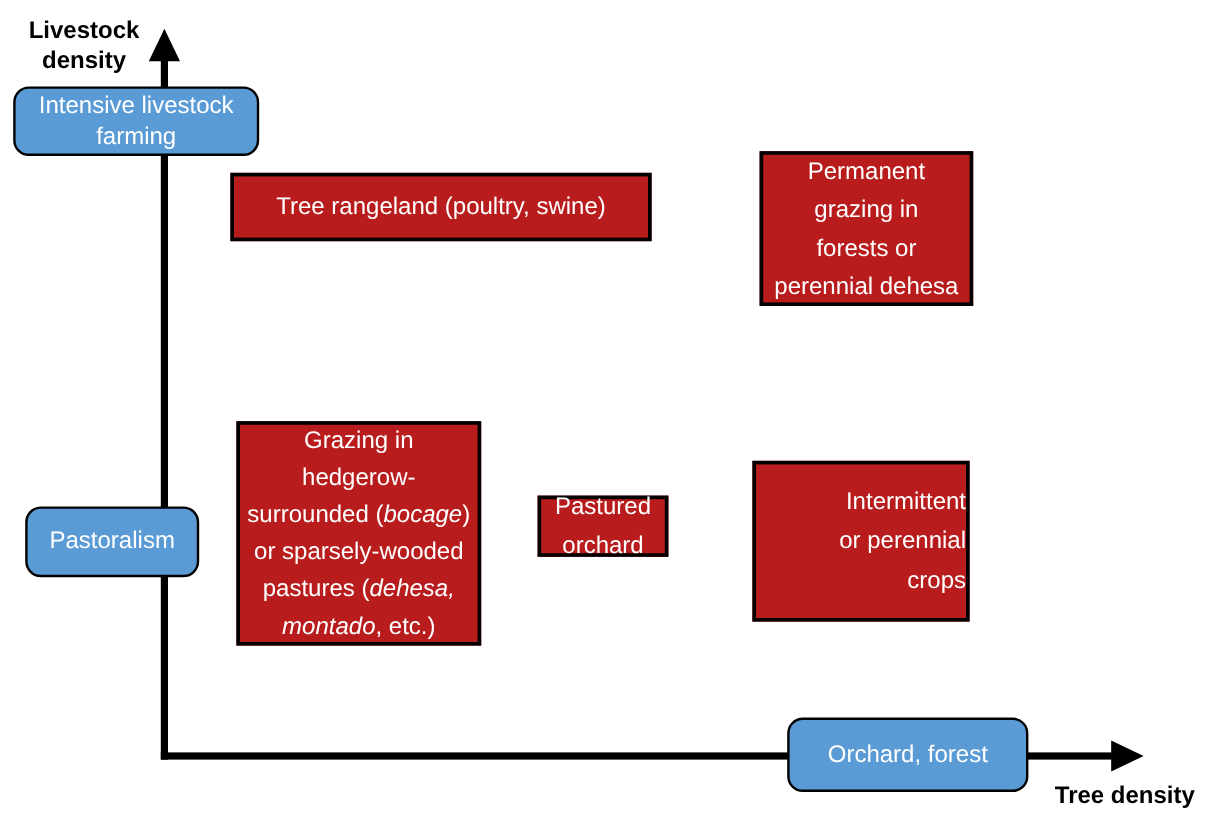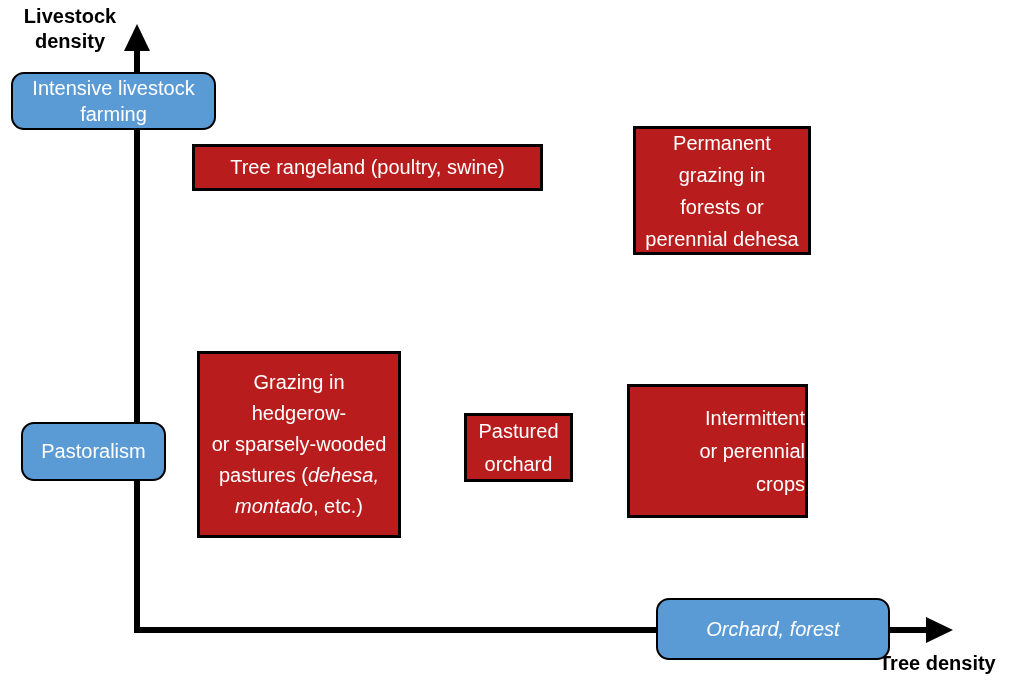--- a/index.html
+++ b/index.html
@@ -8,38 +8,38 @@
     font-family:"Liberation Sans","DejaVu Sans",sans-serif;overflow:hidden;
   }
   
   .axis-line{position:absolute;background:#000000;}
   #y-axis{left:134px;top:42px;width:6px;height:591px;}
   #x-axis{left:134px;top:627px;width:794px;height:6px;}
   .arrow{position:absolute;width:0;height:0;}
   #y-arrow{left:124px;top:24px;border-left:13px solid transparent;border-right:13px solid transparent;border-bottom:27px solid #000000;}
   #x-arrow{left:926px;top:617px;border-top:13px solid transparent;border-bottom:13px solid transparent;border-left:27px solid #000000;}
   .axis-label{position:absolute;color:#000000;font-weight:bold;font-size:20px;line-height:25px;}
-  #y-axis-label{left:14px;top:4px;width:112px;text-align:center;}
+  #y-axis-label{left:14px;top:14px;width:112px;text-align:center;}
   #x-axis-label{left:879px;top:651px;width:140px;text-align:left;}
   
   .box{
     position:absolute;display:flex;flex-direction:column;align-items:center;justify-content:center;
     color:#ffffff;font-size:20px;text-align:center;box-sizing:border-box;
   }
   .blue{background:#5b9bd5;border:2.5px solid #000000;border-radius:13px;}
   .green{background:#b91c1c;border:3px solid #000000;}
   .ln{white-space:nowrap;}
   em{font-style:italic;}
   #box-intensive{left:11px;top:72px;width:205px;height:58px;line-height:26px;}
   #box-pastoralism{left:21px;top:422px;width:145px;height:59px;}
-  #box-orchard-forest{left:656px;top:598px;width:234px;height:62px;font-style:italic;}
-  #box-tree-rangeland{left:192px;top:144px;width:351px;height:47px;}
+  #box-orchard-forest{left:656px;top:598px;width:201px;height:62px;}
+  #box-tree-rangeland{left:192px;top:144px;width:351px;height:57px;}
   #box-permanent{left:633px;top:126px;width:178px;height:129px;line-height:32px;}
   #box-hedgerow{left:197px;top:351px;width:204px;height:187px;line-height:31px;}
-  #box-pastured{left:448px;top:413px;width:109px;height:69px;line-height:33px;margin-left:16px;}
+  #box-pastured{left:448px;top:413px;width:109px;height:51px;line-height:33px;}
   #box-intermittent{left:627px;top:384px;width:181px;height:134px;line-height:33px;align-items:flex-end;}
 </style>
 </head>
 <body>
 
 <div id="stage">
 
   <div class="axis-line" id="y-axis"></div>
   <div class="axis-line" id="x-axis"></div>
   <div class="arrow" id="y-arrow"></div>
@@ -65,20 +65,21 @@
   <div class="box green" id="box-permanent">
       <div class="ln"><span>Permanent</span></div>
       <div class="ln"><span>grazing in</span></div>
       <div class="ln"><span>forests or</span></div>
       <div class="ln"><span>perennial dehesa</span></div>
     </div>
 
   <div class="box green" id="box-hedgerow">
       <div class="ln"><span>Grazing in</span></div>
       <div class="ln"><span>hedgerow-</span></div>
+      <div class="ln"><span>surrounded (</span><em>bocage</em><span>)</span></div>
       <div class="ln"><span>or sparsely-wooded</span></div>
       <div class="ln"><span>pastures (</span><em>dehesa,</em></div>
       <div class="ln"><em>montado</em><span>, etc.)</span></div>
     </div>
 
   <div class="box green" id="box-pastured">
       <div class="ln"><span>Pastured</span></div>
       <div class="ln"><span>orchard</span></div>
     </div>
 

